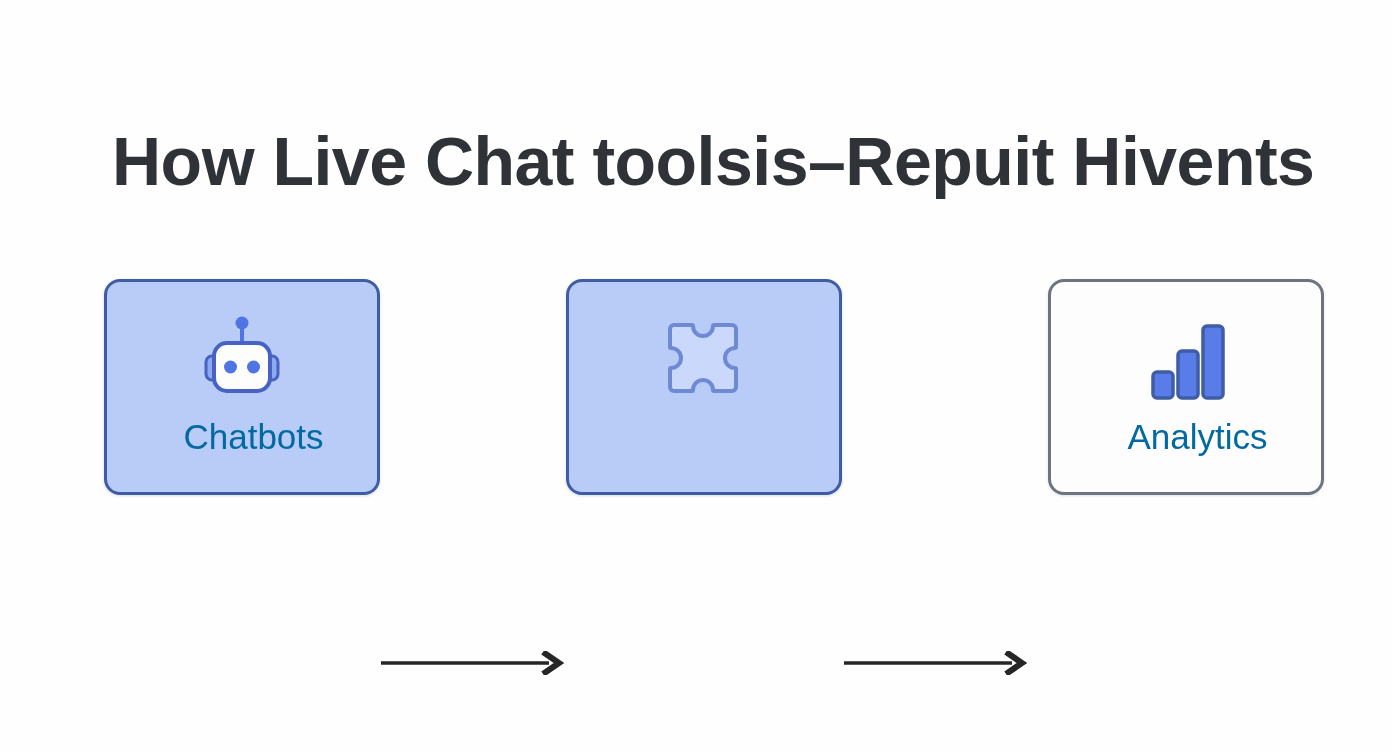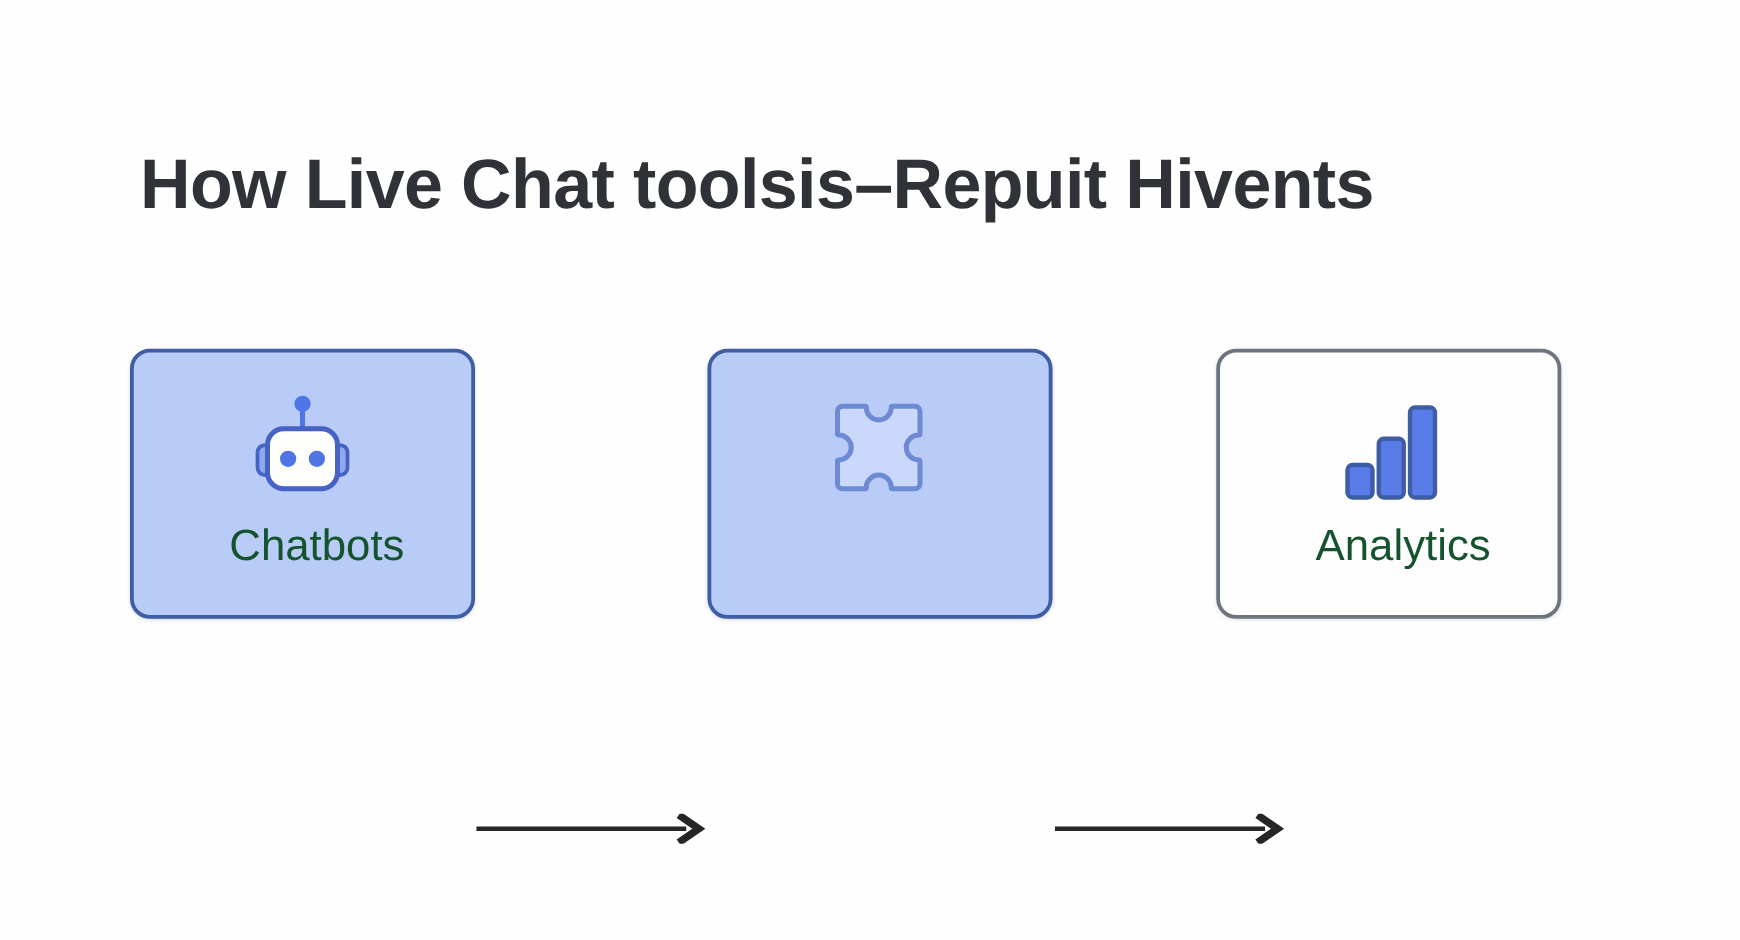--- a/index.html
+++ b/index.html
@@ -14,21 +14,21 @@
     overflow: hidden;
     font-family: "Liberation Sans", sans-serif;
     background: #fefefe;
   }
 
   
   .page-title {
     position: absolute;
     left: 112px;
     top: 78px;
-    font-size: 56px;
+    font-size: 68px;
     font-weight: 700;
     letter-spacing: -0.5px;
     color: #2f3237;
     white-space: nowrap;
     line-height: 1.1;
   }
 
   
   .flow {
     position: absolute;
@@ -56,34 +56,34 @@
     box-shadow: 0 1px 3px rgba(40,60,110,0.18);
   }
   .node-white {
     background: #fdfdfd;
     border: 3px solid #6d7480;
     box-shadow: 0 1px 3px rgba(60,60,70,0.14);
   }
 
   #node-chatbots     { left: 104px; }
   #node-integrations { left: 566px; }
-  #node-analytics    { left: 973px; }
+  #node-analytics    { left: 1048px; }
 
   .node-icon {
     margin-top: 27px;
     height: 100px;
     display: flex;
     align-items: center;
     justify-content: center;
   }
   .node-label {
     margin-top: 10px;
     font-size: 35px;
     font-weight: 400;
-    color: #14532d;
+    color: #0369a1;
     line-height: 1;
     white-space: nowrap;
     margin-left: 23px;
   }
 
   
   .arrow {
     position: absolute;
     top: 372px;
     height: 24px;

